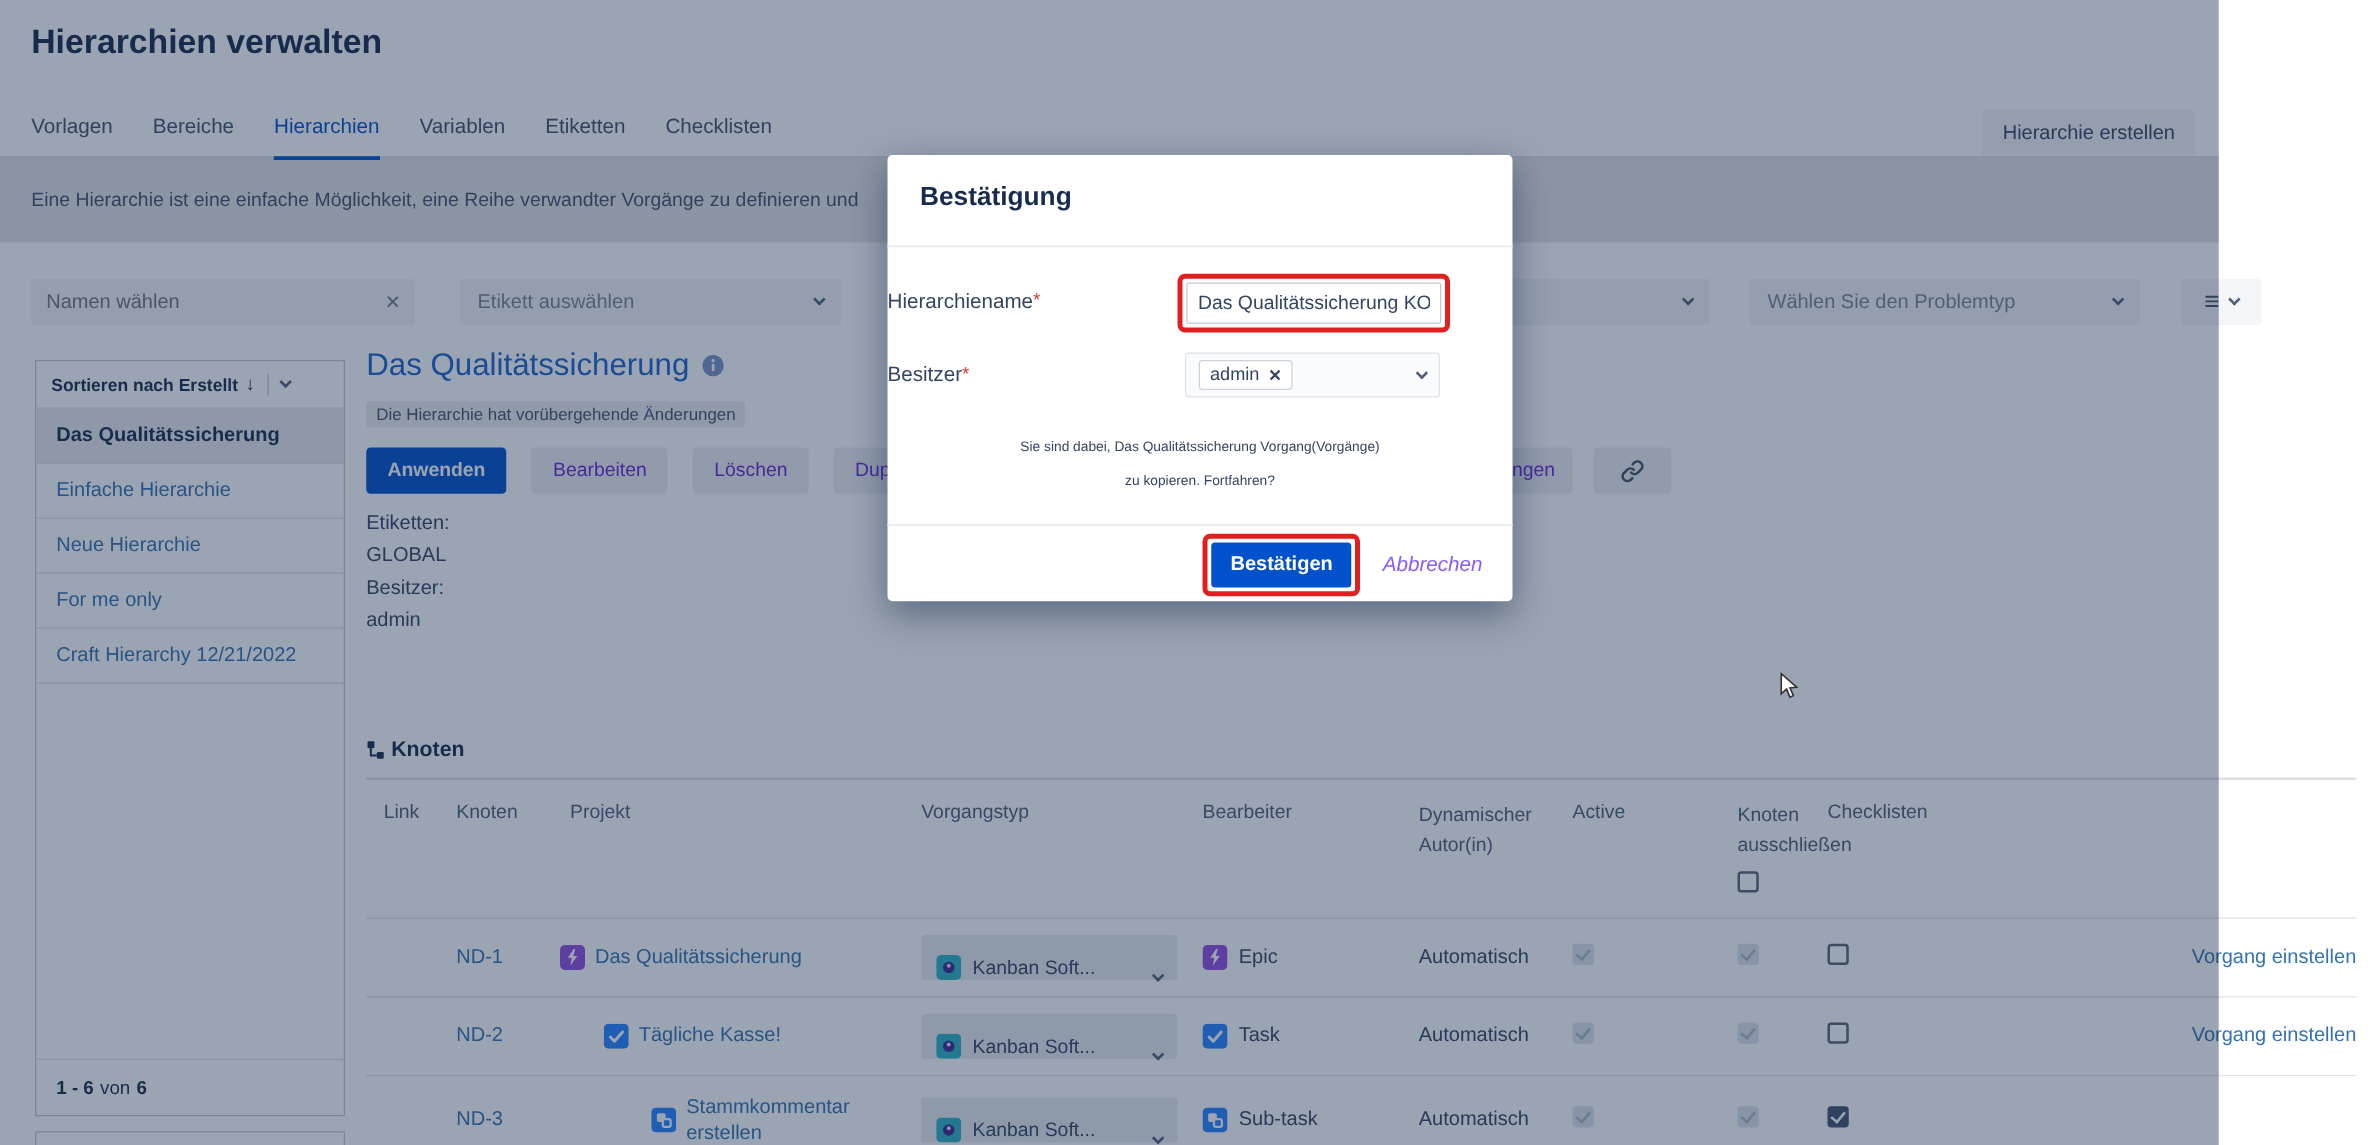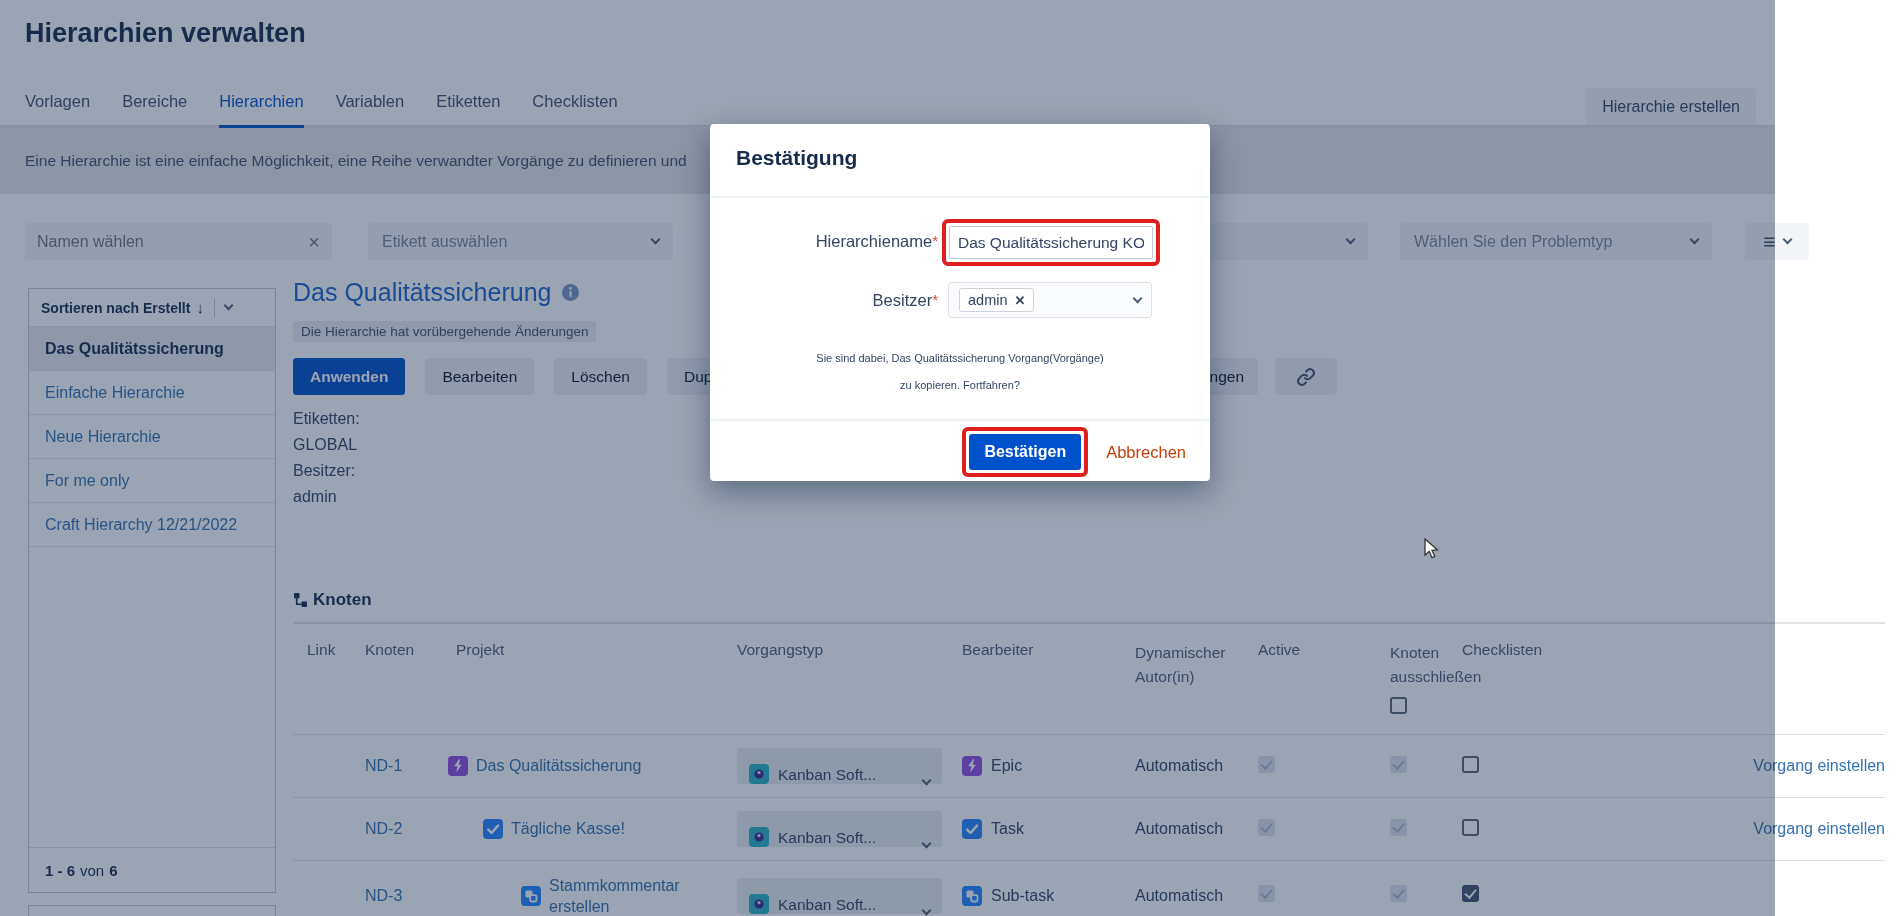--- a/index.html
+++ b/index.html
@@ -44,21 +44,21 @@
   .sb-item.sel { background:#e8eaef; color:#172b4d; font-weight:700; }
   .sb-fill { flex:1; }
   .sb-pager { height:45px; border-top:1px solid #dfe1e6; display:flex; align-items:center; padding:0 16px; gap:5px; font-size:15px; color:#172b4d; }
   .sb-pager b { font-weight:700; }
   .below-box { position:absolute; left:28px; top:905px; width:248px; height:20px; background:#fff; border:1px solid #c4cad3; }
 
   
   .d-title { position:absolute; left:293px; top:278px; font-size:25px; font-weight:500; color:#1c63ce; display:flex; align-items:center; gap:10px; }
   .d-notice { position:absolute; left:293px; top:321px; background:#ebedf0; border-radius:3px; padding:3px 8px; font-size:13.5px; color:#44546f; }
   .d-btns { position:absolute; left:293px; top:358px; display:flex; gap:20px; }
-  .btn { height:37px; display:flex; align-items:center; padding:0 17px; border-radius:3.5px; background:#edf0f4; font-size:15.5px; color:#0f172a; cursor:pointer; white-space:nowrap; }
+  .btn { height:37px; display:flex; align-items:center; padding:0 17px; border-radius:3.5px; background:#edf0f4; font-size:15.5px; color:#6d28d9; cursor:pointer; white-space:nowrap; }
   .btn.primary { background:#0052cc; color:#fff; font-weight:700; }
   .btn-ngen { position:absolute; left:1138px; top:358px; width:120px; justify-content:flex-end; padding-right:14px; }
   .btn-link { position:absolute; left:1275px; top:358px; width:62px; justify-content:center; padding:0; }
   .d-meta { position:absolute; left:293px; top:406px; font-size:16px; color:#344563; line-height:26px; }
 
   
   .n-head { position:absolute; left:293px; top:590px; display:flex; align-items:center; gap:5px; font-size:17px; font-weight:700; color:#172b4d; }
   .table { position:absolute; left:293px; top:622px; width:1592px; border-top:2px solid #dfe1e6; }
   .t-grid { display:grid; grid-template-columns:58px 83px 289px 225px 173px 123px 132px 72px 130px 1fr; padding-left:14px; }
   .t-headrow { height:111px; border-bottom:1px solid #dfe1e6; padding-top:17px; font-size:15.5px; color:#505f79; }
@@ -82,36 +82,36 @@
   .cb.un { background:#fff; border:2px solid #596578; }
   .cb.ck { background:#44546f; }
   .cb.ck::after { content:""; position:absolute; left:5px; top:2px; width:5px; height:9px; border-right:2px solid #fff; border-bottom:2px solid #fff; transform:rotate(40deg); }
 
   
   .backdrop { position:absolute; inset:0; background:rgba(23,43,77,0.43); z-index:40; }
   .modal { position:absolute; left:710px; top:124px; width:500px; height:357px; background:#fff; border-radius:4px; z-index:60;
            box-shadow:0 10px 30px rgba(9,30,66,.45); }
   .m-title { position:absolute; left:26px; top:22px; font-size:21px; font-weight:700; color:#172b4d; }
   .m-div1 { position:absolute; left:0; right:0; top:72px; border-top:2px solid #eef1f4; }
-  .m-label { position:absolute; left:0; width:228px; text-align:right; font-size:16.5px; color:#344563; }
+  .m-label { position:absolute; left:0; width:228px; font-size:16.5px; color:#344563; }
   .m-label .req { color:#d04437; font-size:15px; vertical-align:top; }
   .m-label1 { top:108px; } .m-label2 { top:167px; }
   .red-frame { border:4px solid #e02020; border-radius:6px; background:#fff; }
   .m-input-frame { position:absolute; left:232px; top:95px; width:218px; height:47px; padding:3px; }
   .m-input { width:100%; height:100%; border:1px solid #c1c7d0; border-radius:2px; font-family:inherit; font-size:15.5px; color:#344563; padding:0 8px; outline:none; }
   .m-select { position:absolute; left:238px; top:158px; width:204px; height:36px; background:#fafbfc; border:1px solid #dfe1e6; border-radius:3px; display:flex; align-items:center; padding:0 10px; cursor:pointer; }
   .m-chip { background:#fff; border:1px solid #ccd2da; border-radius:3px; padding:3px 8px; font-size:14.5px; color:#344563; display:flex; align-items:center; gap:7px; }
   .m-chip .x { font-weight:700; font-size:13px; cursor:pointer; }
   .m-select .chev { margin-left:auto; }
   .m-msg { position:absolute; left:18px; right:18px; top:221px; text-align:center; font-size:11px; color:#344563; line-height:27px; }
   .m-div2 { position:absolute; left:0; right:0; top:295px; border-top:2px solid #eef1f4; }
   .m-footer { position:absolute; top:303px; right:24px; display:flex; align-items:center; gap:18px; }
   .confirm-frame { padding:3px; }
   .confirm-btn { background:#0052cc; color:#fff; font-size:16px; font-weight:700; border:0; border-radius:3px; padding:9px 15px; font-family:inherit; cursor:pointer; }
-  .cancel-link { color:#c2410c; font-size:16.5px; text-decoration:none; cursor:pointer; }
+  .cancel-link { color:#8b5cf6; font-size:16.5px; text-decoration:none; cursor:pointer;font-style:italic; }
 
   .cursor { position:absolute; left:1424px; top:538px; z-index:100; }
   .icon { display:inline-flex; flex:none; }
 </style>
 </head>
 <body>
 
 <div class="stage">
 
   <div class="page-title">Hierarchien verwalten</div>

